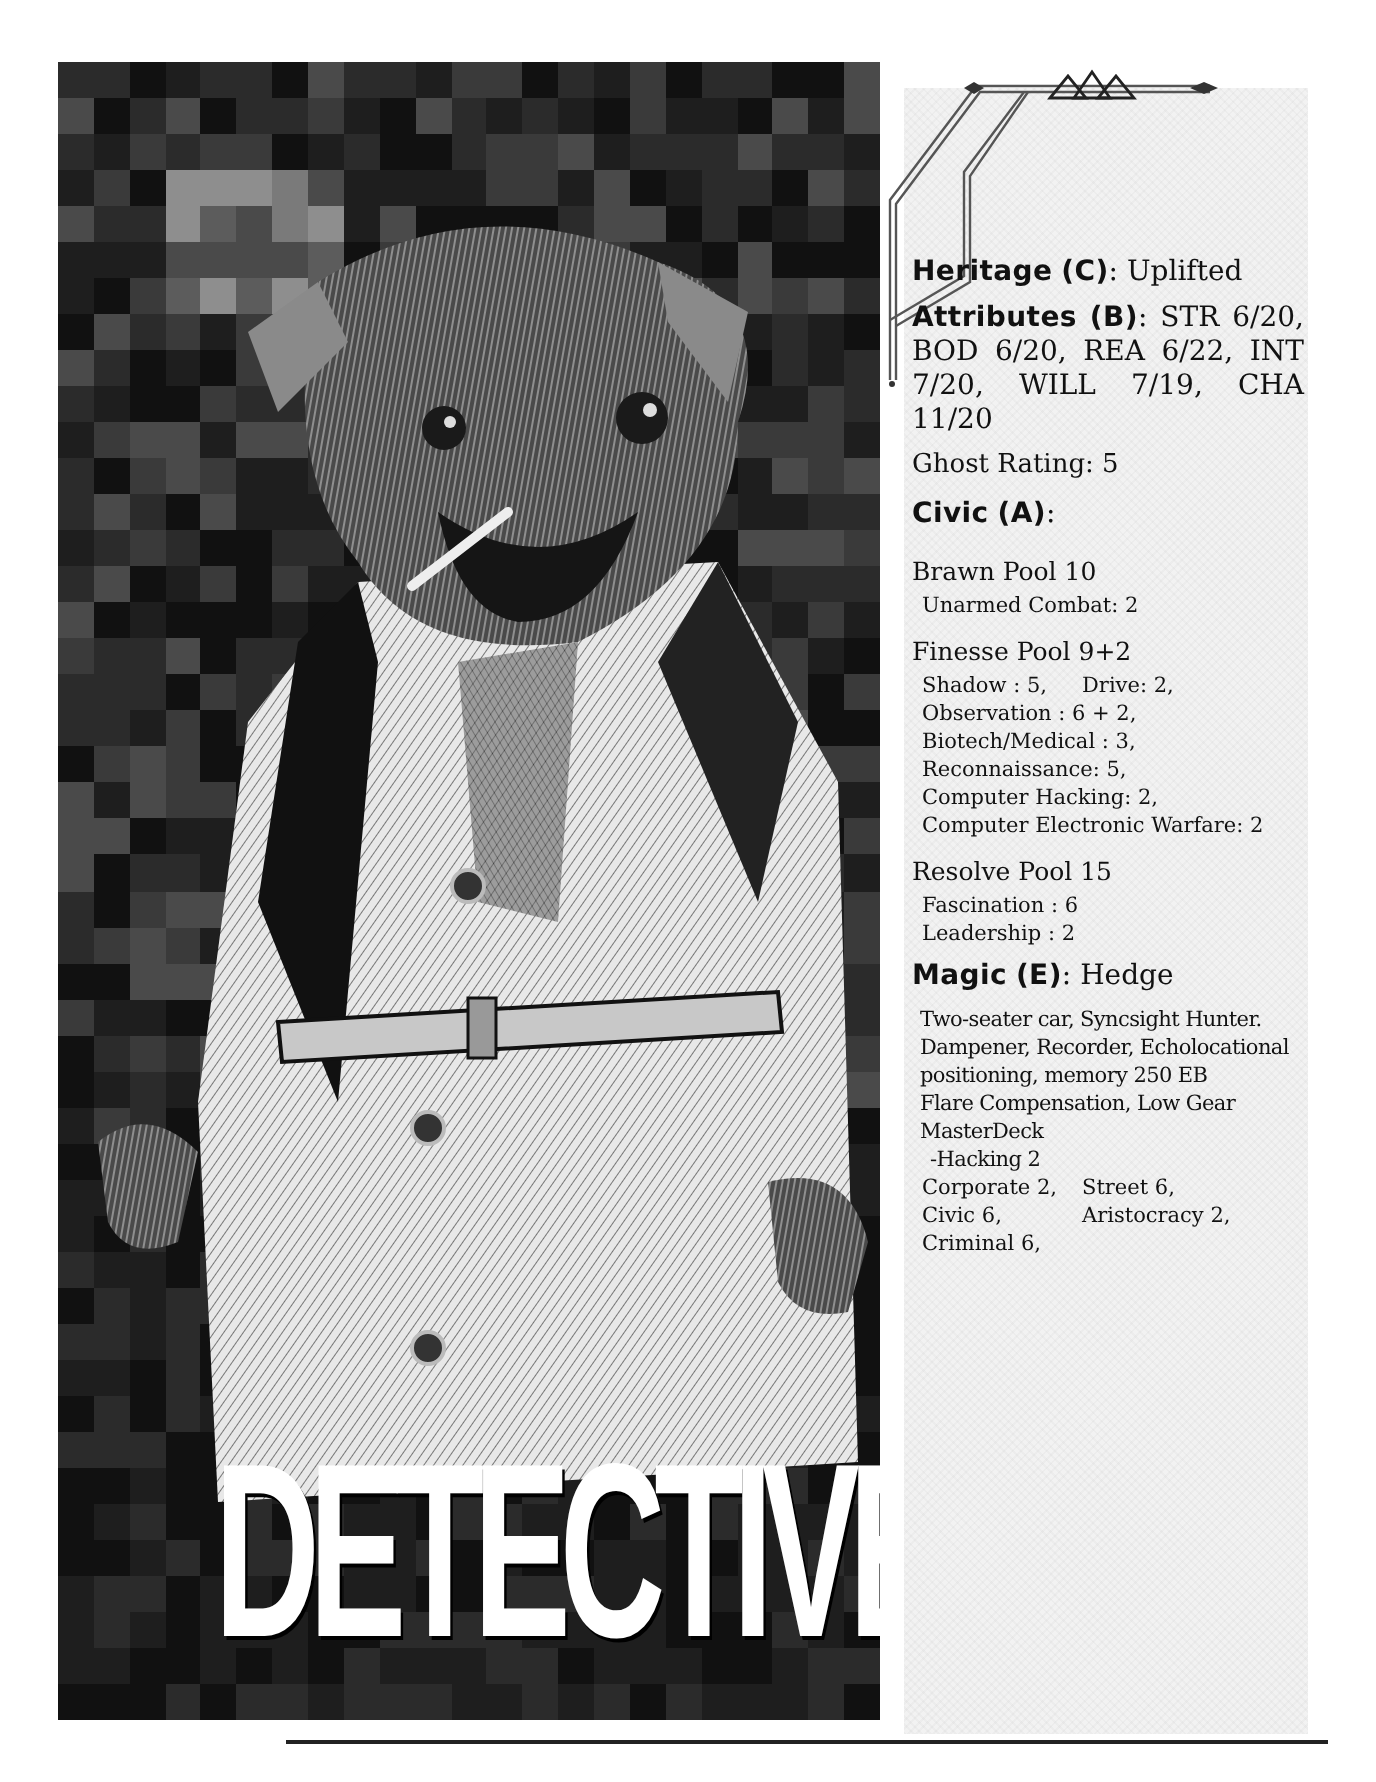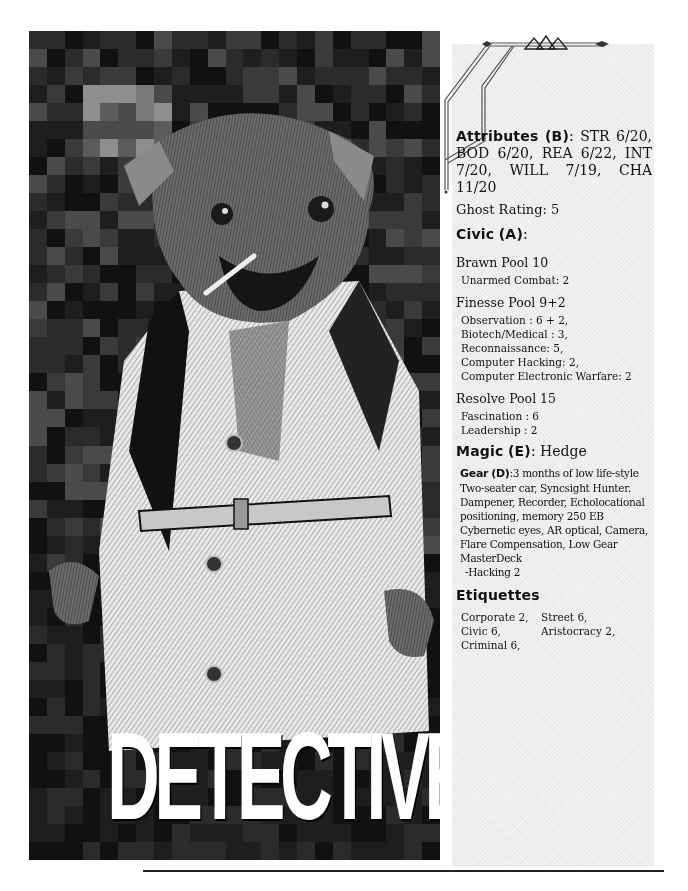--- a/index.html
+++ b/index.html
@@ -1186,61 +1186,63 @@
   <polygon points="155,14 162,11 169,14 162,17" fill="#333"></polygon>
   <g fill="none" stroke="#222" stroke-width="1.4">
     <path d="M85 19 L94 8 L103 19 Z"></path>
       <path d="M97 19 L106 6 L115 19 Z"></path>
       <path d="M109 19 L118 8 L127 19 Z"></path>
   </g>
   <circle cx="6" cy="162" r="1.5" fill="#333"></circle>
 </svg>
 
 <div class="stats">
+  <div class="h">
+    <b>Heritage</b> <b>(C)</b><span>: Uplifted</span>
+  </div>
   <div class="h just">
     <b>Attributes</b> <b>(B)</b><span>: STR 6/20, BOD 6/20, REA 6/22, INT 7/20, WILL 7/19, CHA 11/20</span>
   </div>
   <div class="p">Ghost Rating: 5</div>
   <div class="h" style="margin-top:8px">
     <b>Civic</b> <b>(A)</b><span>:</span>
   </div>
 
   <div class="pool" style="margin-top:12px">Brawn Pool 10</div>
   <div class="sub">Unarmed Combat: 2</div>
 
   <div class="pool">Finesse Pool 9+2</div>
 
+  <div class="sub row2">
+    <span>Shadow : 5,</span>
+      <span>Drive: 2,</span>
+  </div>
   <div class="sub">Observation : 6 + 2,</div>
   <div class="sub">Biotech/Medical : 3,</div>
   <div class="sub">Reconnaissance: 5,</div>
   <div class="sub">Computer Hacking: 2,</div>
   <div class="sub">Computer Electronic Warfare: 2</div>
 
   <div class="pool">Resolve Pool 15</div>
   <div class="sub">Fascination : 6</div>
   <div class="sub">Leadership : 2</div>
 
   <div class="h" style="margin-top:6px">
     <b>Magic</b> <b>(E)</b><span>: Hedge</span>
   </div>
 
   <div class="gear" style="padding-left:4px">
-    <div><b>Gear</b> <b>(D)</b><span>:3 months of low life-style</span></div>
     <div>Two-seater car, Syncsight Hunter.</div>
     <div>Dampener, Recorder, Echolocational</div>
     <div>positioning, memory 250 EB</div>
-    <div>Cybernetic eyes, AR optical, Camera,</div>
     <div>Flare Compensation, Low Gear</div>
     <div>MasterDeck</div>
     <div style="padding-left:5px">-Hacking 2</div>
   </div>
 
-  <div class="h" style="margin-top:8px">
-    <b>Etiquettes</b>
-  </div>
   <div class="sub row2">
     <span>Corporate 2,</span>
       <span>Street 6,</span>
   </div>
   <div class="sub row2">
     <span>Civic 6,</span>
       <span>Aristocracy 2,</span>
   </div>
   <div class="sub row2">
     <span>Criminal 6,</span>

